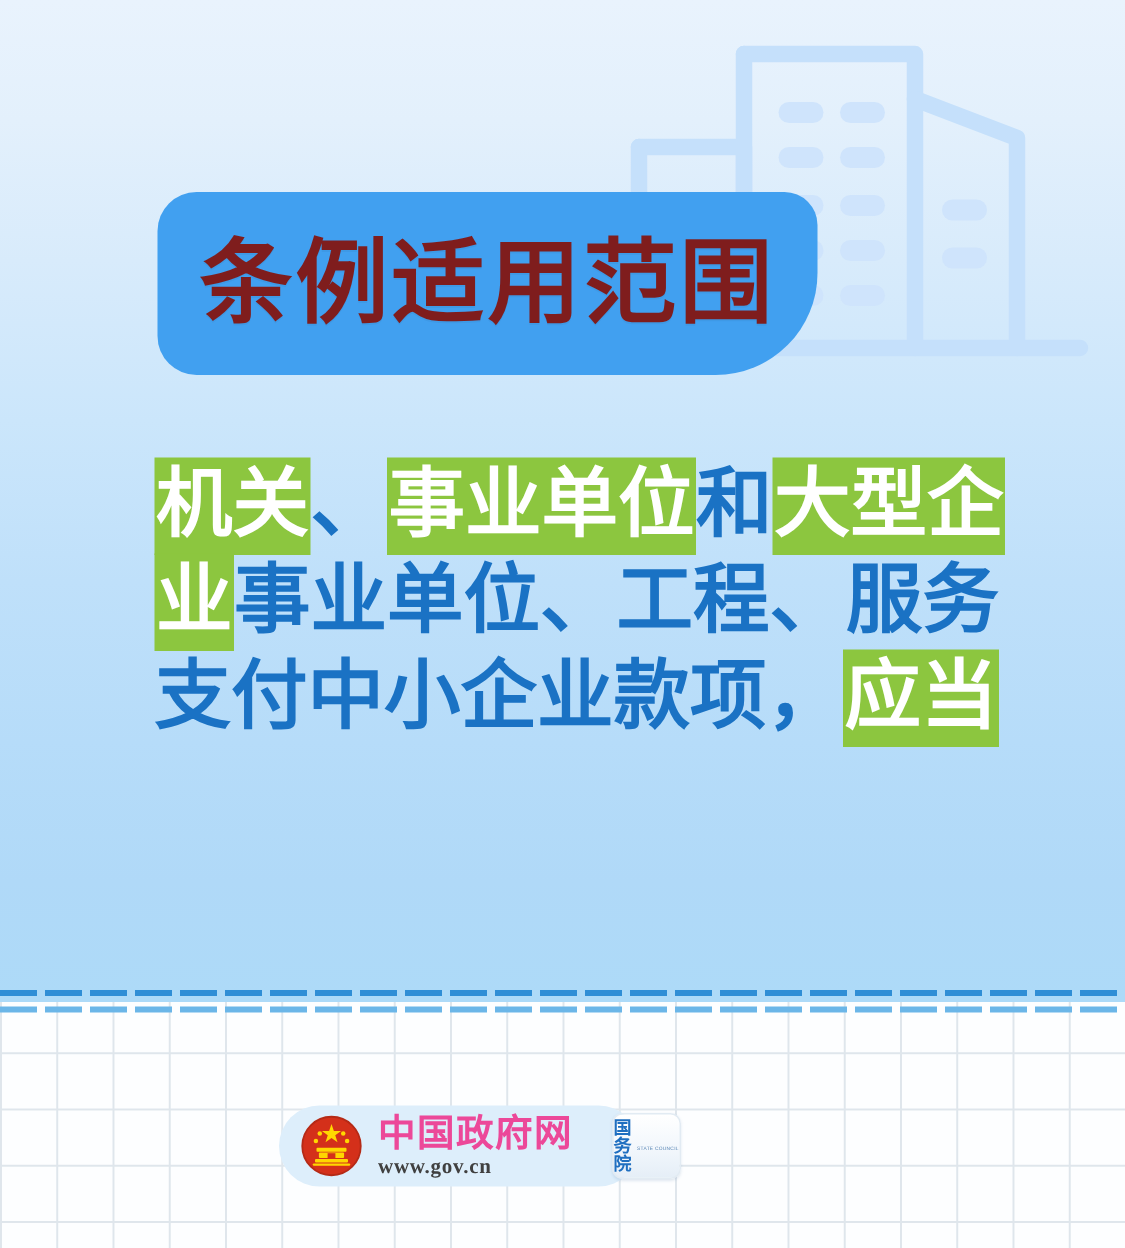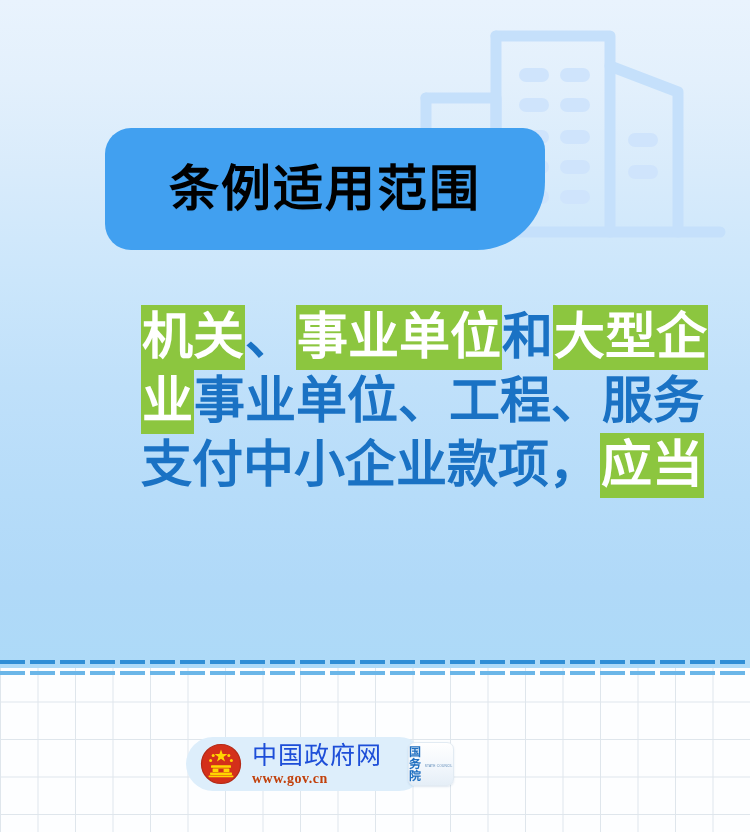--- a/index.html
+++ b/index.html
@@ -90,37 +90,36 @@
     top: 128px;
     width: 440px;
     height: 122px;
     background: #41a0f0;
     border-radius: 26px 22px 68px 26px;
     display: flex;
     align-items: center;
     justify-content: center;
   }
   .banner-title {
-    color: #000000;
-    font-size: 50px;
+    color: #7f1d1d;
+    font-size: 62px;
     font-weight: 700;
     letter-spacing: 2px;
     line-height: 1;
     white-space: nowrap;
     font-family: "DejaVu Sans", "Liberation Sans", sans-serif;
     text-shadow: 0 1px 0 rgba(0,0,0,0.04);
   }
 
   
   .body-copy {
     position: absolute;
     left: 103px;
     top: 305px;
     width: 570px;
-    margin-left: 38px;
   }
   .copy-line {
     font-size: 51px;
     font-weight: 700;
     line-height: 64px;
     color: #1a72c4;
     white-space: nowrap;
     font-family: "DejaVu Sans", "Liberation Sans", sans-serif;
     letter-spacing: 0px;
   }
@@ -163,29 +162,29 @@
     height: 42px;
     flex: 0 0 42px;
   }
   .gov-text {
     display: flex;
     flex-direction: column;
     line-height: 1;
   }
   .gov-name {
     font-size: 25px;
-    font-weight: 400;
-    color: #1d4ed8;
+    font-weight: 700;
+    color: #ec4899;
     letter-spacing: 1px;
     font-family: "DejaVu Sans", "Liberation Sans", sans-serif;
   }
   .gov-url {
     font-size: 14px;
     font-weight: 700;
-    color: #c2410c;
+    color: #404040;
     font-family: "Liberation Serif", "DejaVu Serif", serif;
     margin-top: 4px;
     letter-spacing: 0.5px;
   }
   .app-block {
     position: relative;
     display: flex;
     align-items: center;
     gap: 12px;
     margin-left: 26px;

